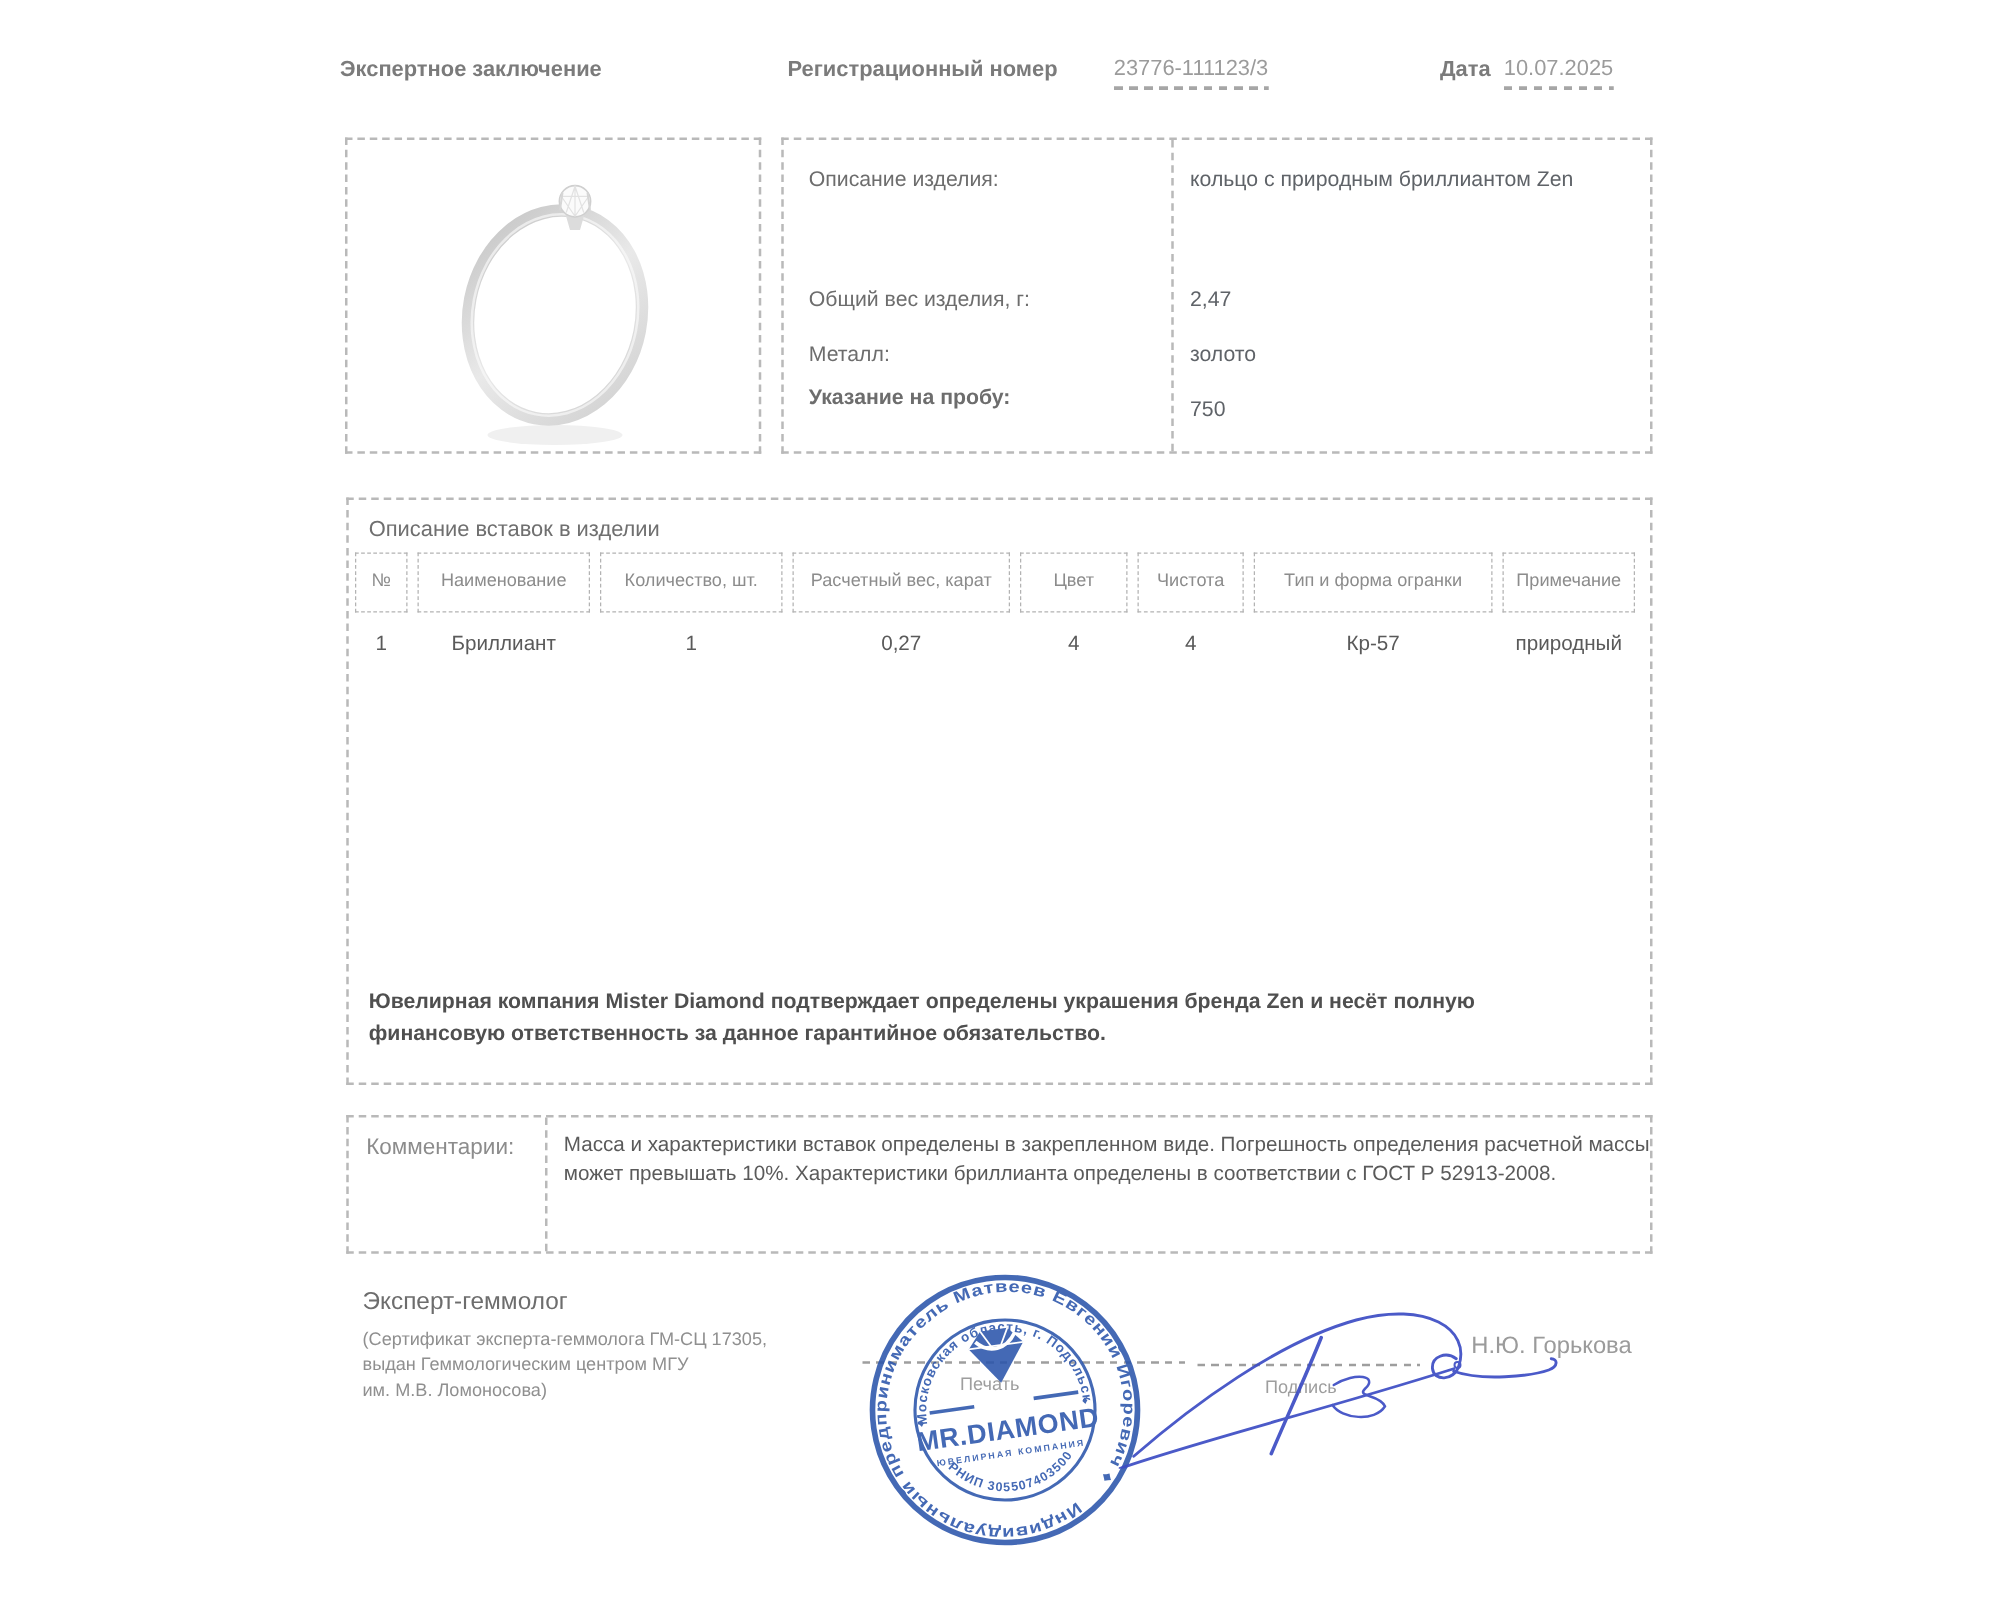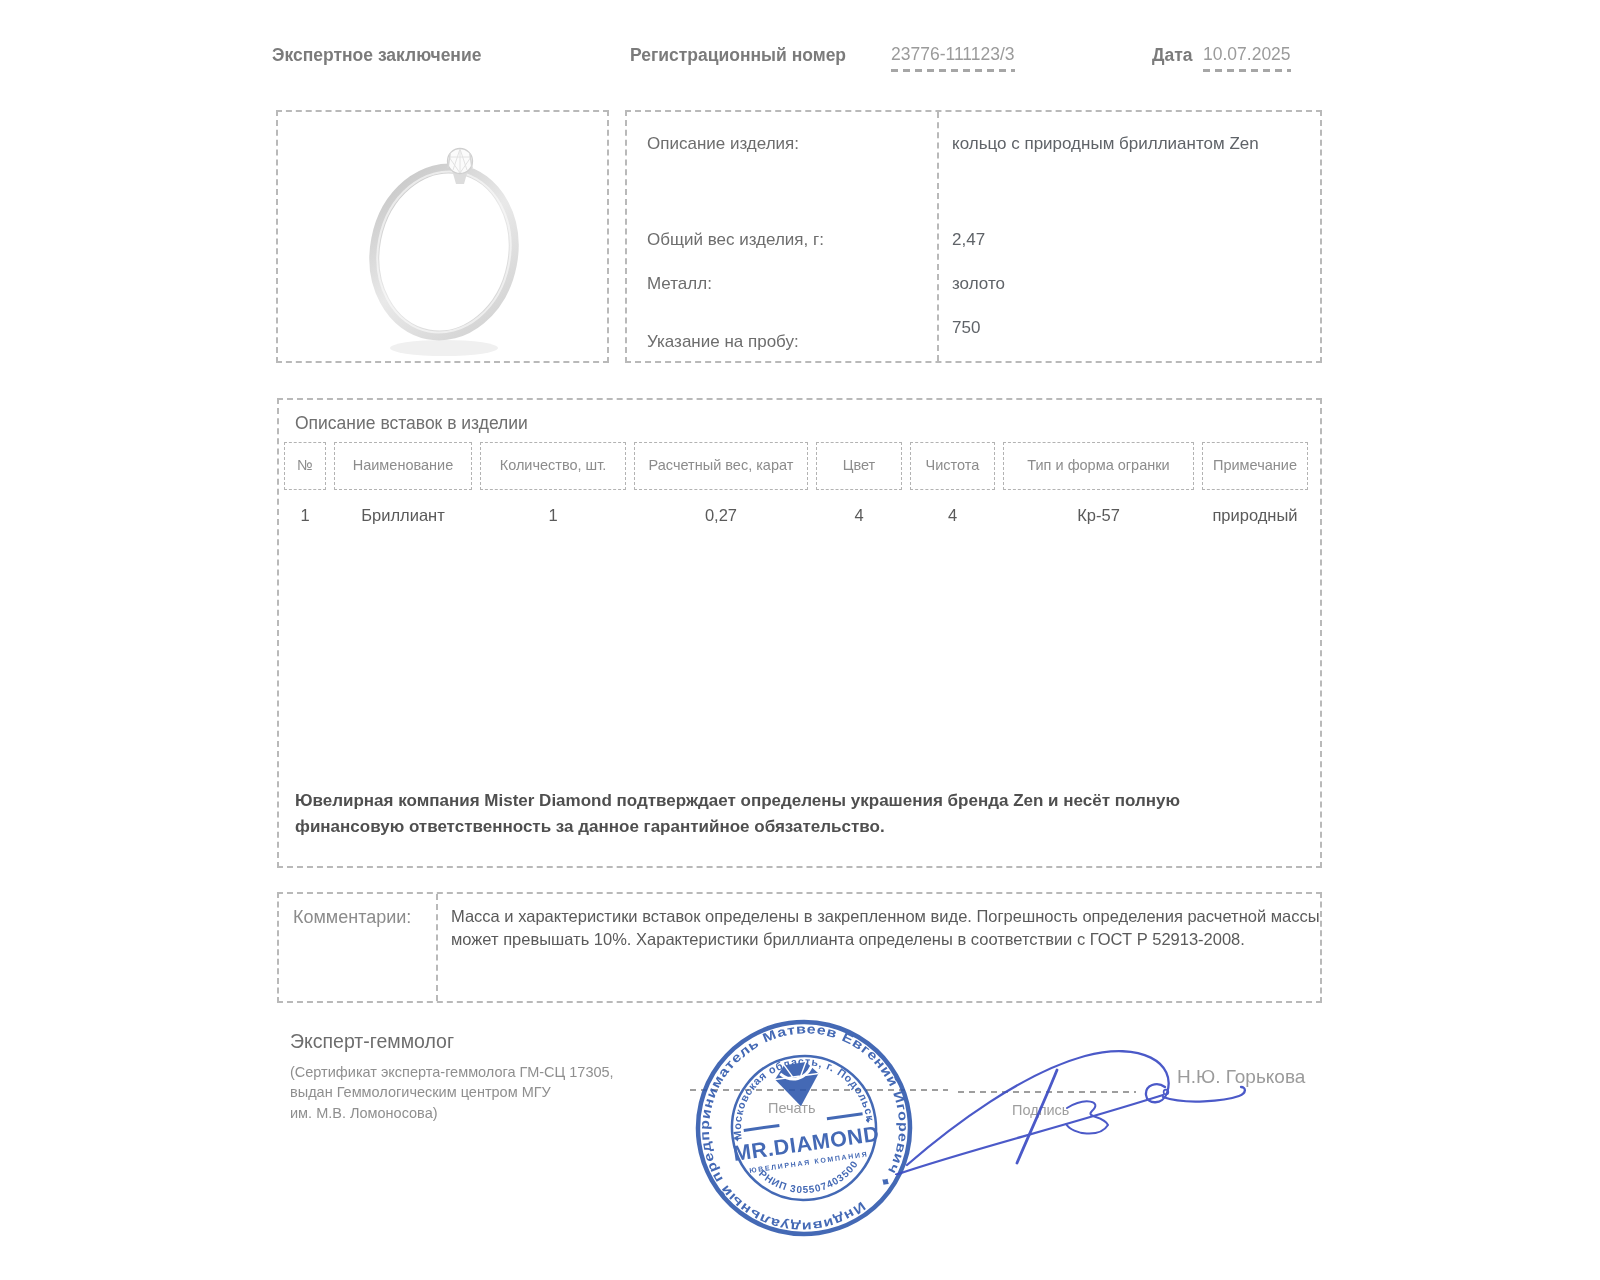--- a/index.html
+++ b/index.html
@@ -96,21 +96,21 @@
 
   <div class="desc-label" style="top:22px;">Описание изделия:</div>
   <div class="desc-value" style="top:22px;">кольцо с природным бриллиантом Zen</div>
 
   <div class="desc-label" style="top:118px;">Общий вес изделия, г:</div>
   <div class="desc-value" style="top:118px;">2,47</div>
 
   <div class="desc-label" style="top:162px;">Металл:</div>
   <div class="desc-value" style="top:162px;">золото</div>
 
-  <div class="desc-label" style="top:220px;">Указание на пробу:</div>
+  <div class="desc-label" style="top:196px;font-weight:bold;">Указание на пробу:</div>
   <div class="desc-value" style="top:206px;">750</div>
 </div>
 
 <div class="abs dashed-box" style="left:277px; top:398px; width:1045px; height:470px;">
   <div class="abs tbl-title" style="left:16px; top:13px;">Описание вставок в изделии</div>
 
   <div class="hdr-row" style="top:42px;">
     <div class="hcell c0">№</div>
     <div class="hcell c1">Наименование</div>
     <div class="hcell c2">Количество, шт.</div>

